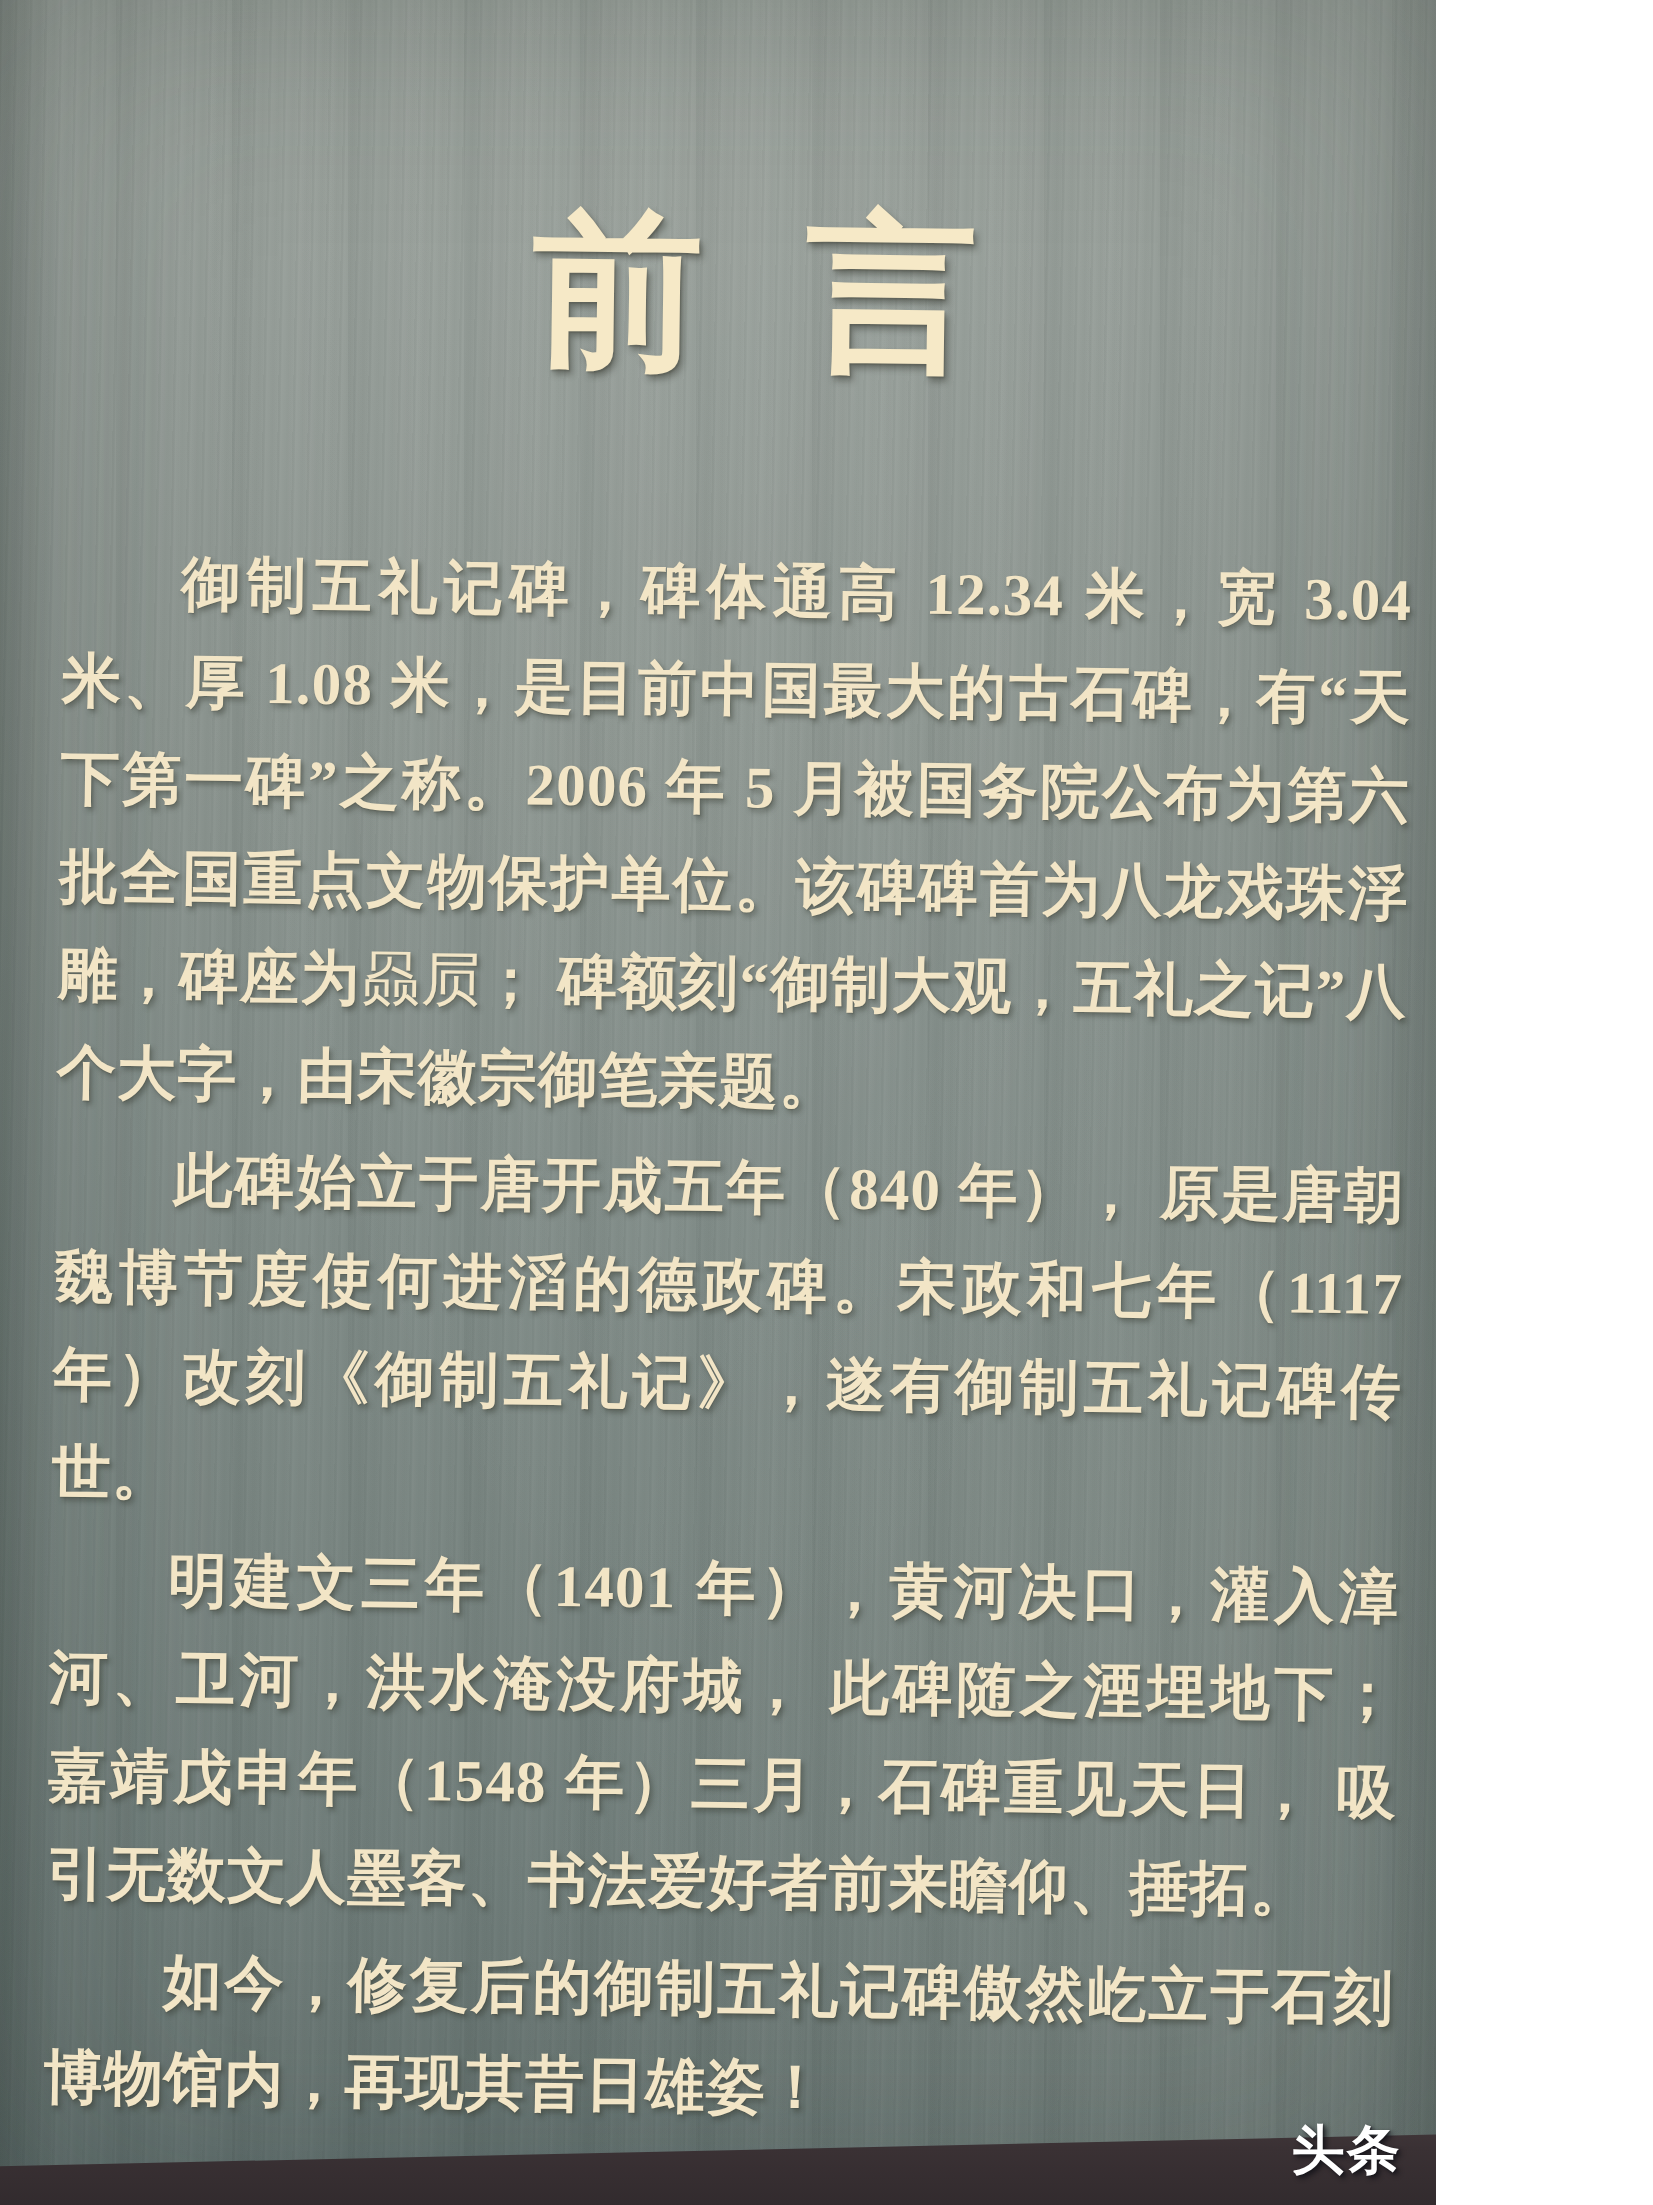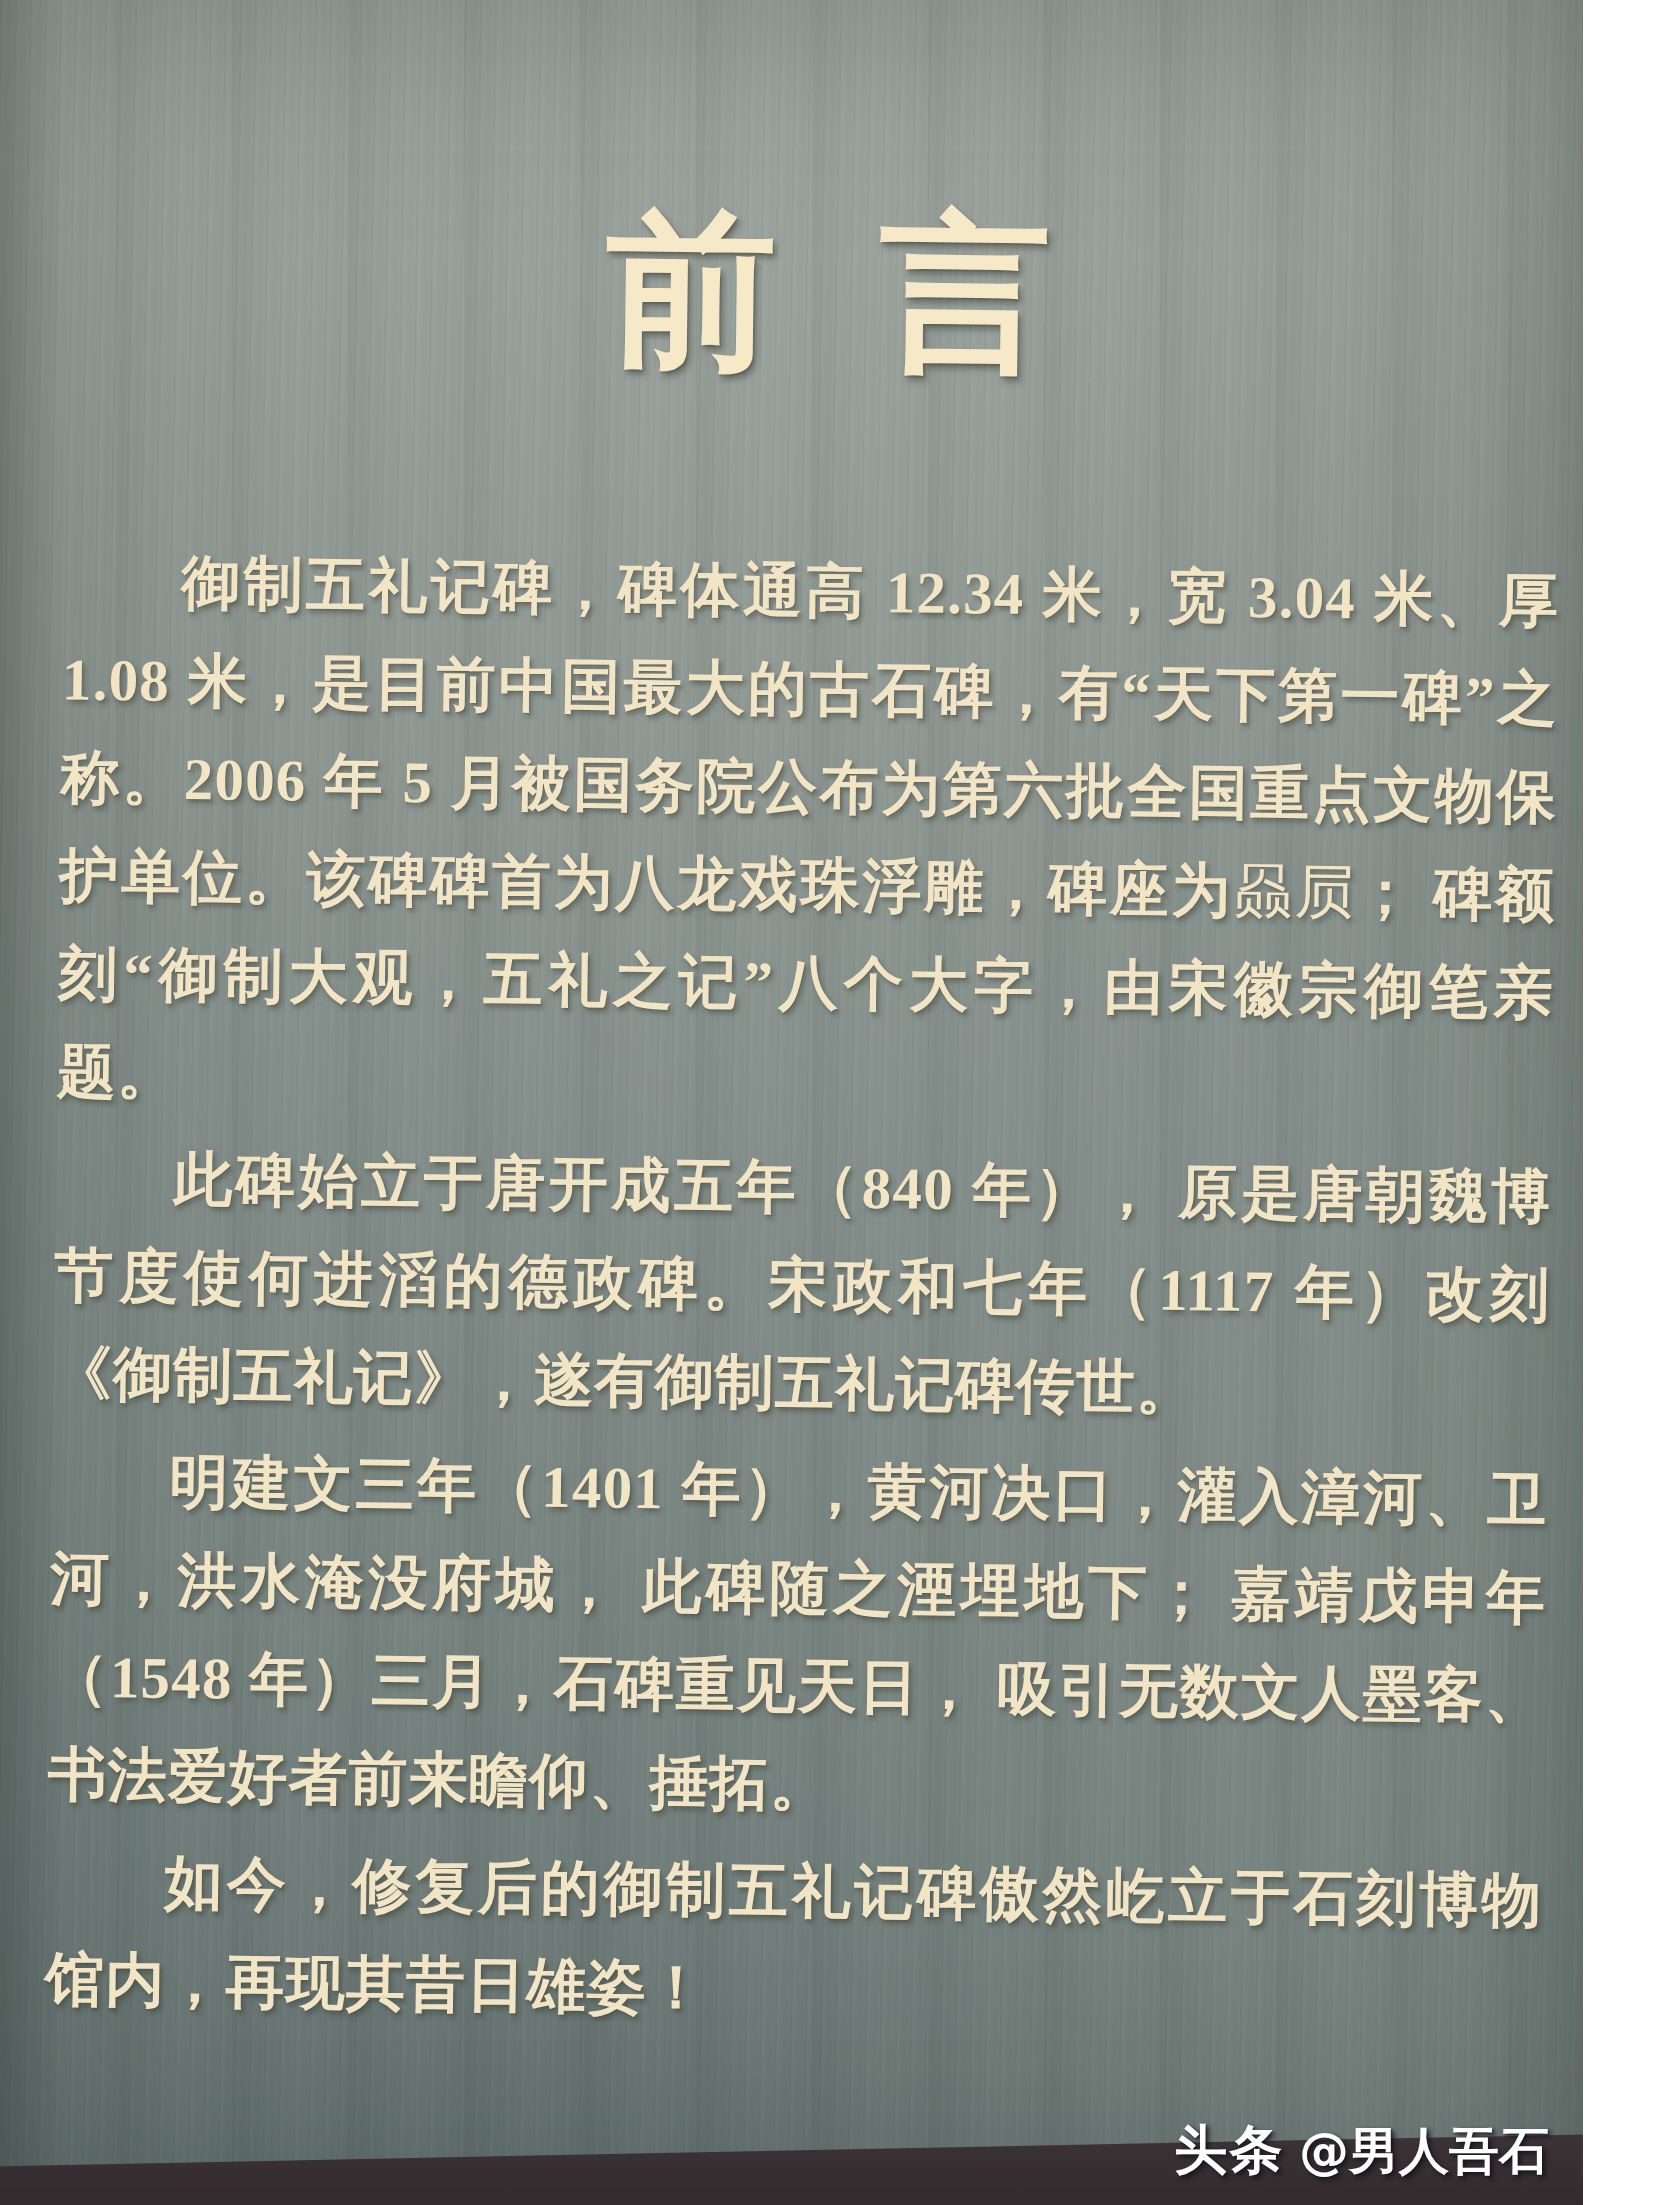--- a/index.html
+++ b/index.html
@@ -5,21 +5,21 @@
   html, body {
     margin: 0;
     padding: 0;
     width: 1654px;
     height: 2205px;
     font-family: "Liberation Serif", "DejaVu Serif", serif;
   }
 
   .photo {
     position: relative;
-    width: 1583px;
+    width: 1436px;
     height: 2205px;
     overflow: hidden;
     background:
       radial-gradient(ellipse at 50% 6%, rgba(255,253,245,0.06), rgba(255,255,255,0) 55%),
       radial-gradient(ellipse at 88% 97%, rgba(232,228,214,0.10), rgba(255,255,255,0) 42%),
       linear-gradient(180deg,
         #9ba29c 0%,
         #949c97 15%,
         #8b948f 35%,
         #828d89 52%,
@@ -157,17 +157,16 @@
 
       <p><span>如今，修复后的御制五礼记碑傲然屹立于石刻博物馆内，再现其昔日雄姿！</span></p>
 
     </div>
   </div>
 
   <div class="ground-band"></div>
 
   <div class="watermark">
     <span class="wm-brand">头条</span>
-    <span class="wm-handle">@男人吾石</span>
   </div>
 
 </div>
 
 
 </body></html>

